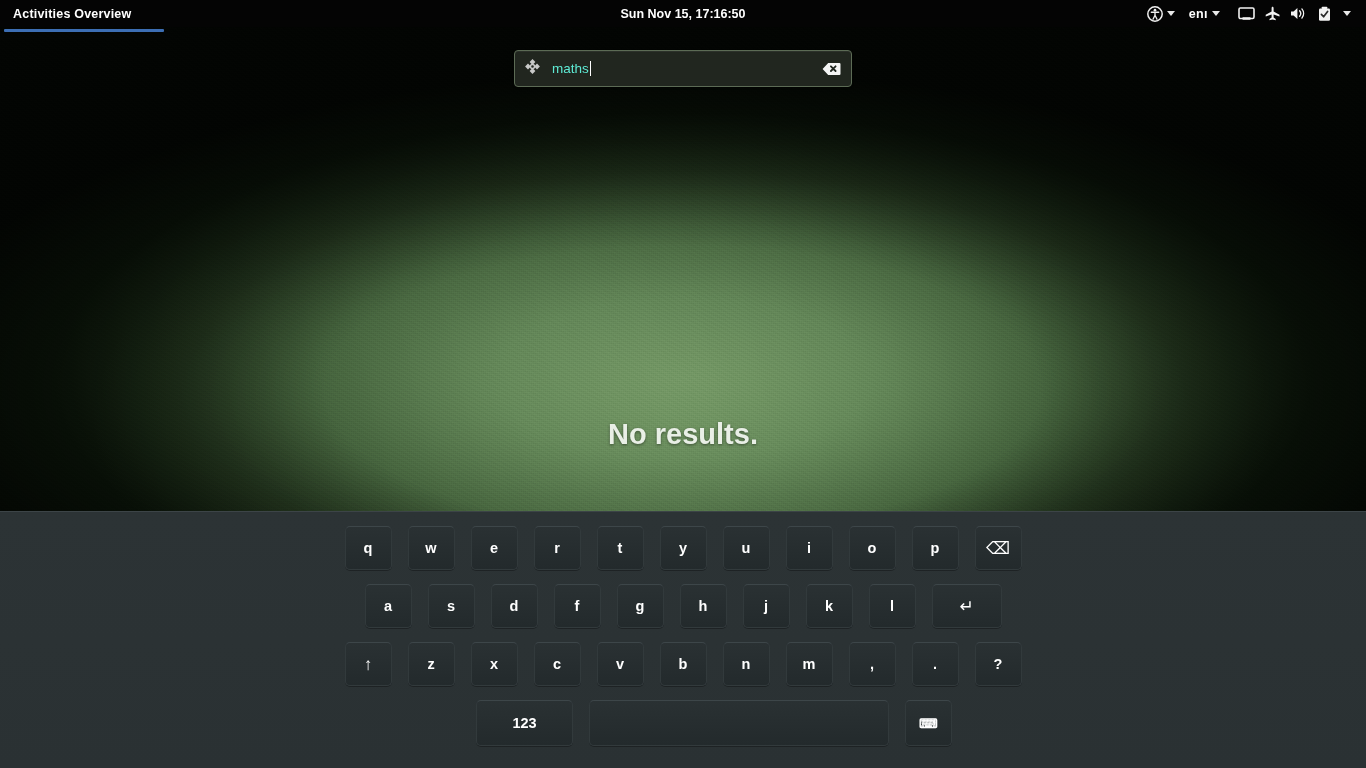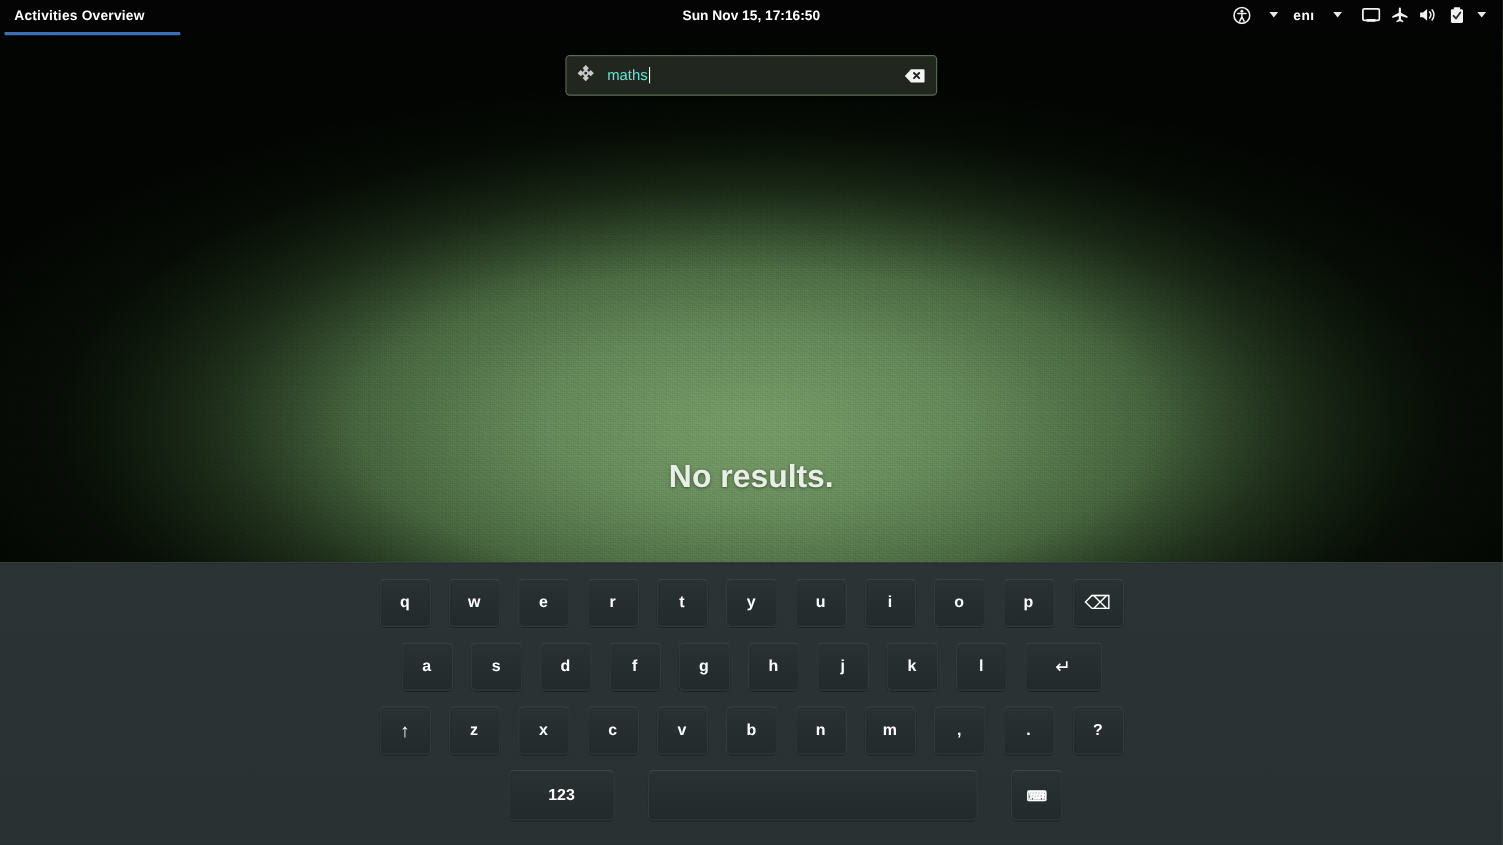--- a/index.html
+++ b/index.html
@@ -59,21 +59,21 @@
     position:absolute; left:0; right:0; top:0; height:27px;
     display:flex; align-items:center; justify-content:center;
     font-size:12.5px; font-weight:bold; color:#ffffff;
     pointer-events:none;
   }
   #tray{
     position:absolute; right:8px; top:0; height:27px;
     display:flex; align-items:center; gap:0px; z-index:45;
   }
   .tray-btn{
-    display:flex; align-items:center; gap:17px;
+    display:flex; align-items:center; gap:4px;
     height:27px; padding:0 7px; cursor:pointer;
   }
   .chev{ width:0;height:0;border-left:4.5px solid transparent;border-right:4.5px solid transparent;border-top:5px solid #e8e8e8; display:inline-block; }
   .tray-label{ font-size:12.5px; font-weight:bold; color:#ffffff; letter-spacing:0.4px; }
   .ic{ display:inline-flex; align-items:center; justify-content:center; }
 
   
   #search-wrap{
     position:absolute; left:0; right:0; top:50px;
     display:flex; justify-content:center; z-index:30;
@@ -133,21 +133,21 @@
     user-select:none;
   }
   .key.sz1{ width:47px; height:44px; margin:0 8px; }
   .key.wide{ width:70px; height:44px; margin:0 8px; }
   .key.num{ width:97px; height:46px; margin:0 8px; }
   .key.space{ width:300px; height:46px; margin:0 8px; }
   .key.hide{ width:47px; height:46px; margin:0 8px; }
   #row1{ margin-bottom:14px; }
   #row2{ margin-bottom:14px; }
   #row3{ margin-bottom:14px; }
-  #row4{ width:100%; display:flex; align-items:center; justify-content:center;gap:14px; }
+  #row4{ width:100%; display:flex; align-items:center; justify-content:center; }
   #row4 .spacer-l{ width:150px; }
   #row4 .spacer-r{ width:88px; }
   .glyph{ font-size:17px; line-height:1; font-weight:normal; }
   .glyph-sm{ font-size:13px; line-height:1; }
 </style>
 </head>
 <body>
 
 <div id="wallpaper">
   <div id="vignette"></div>

